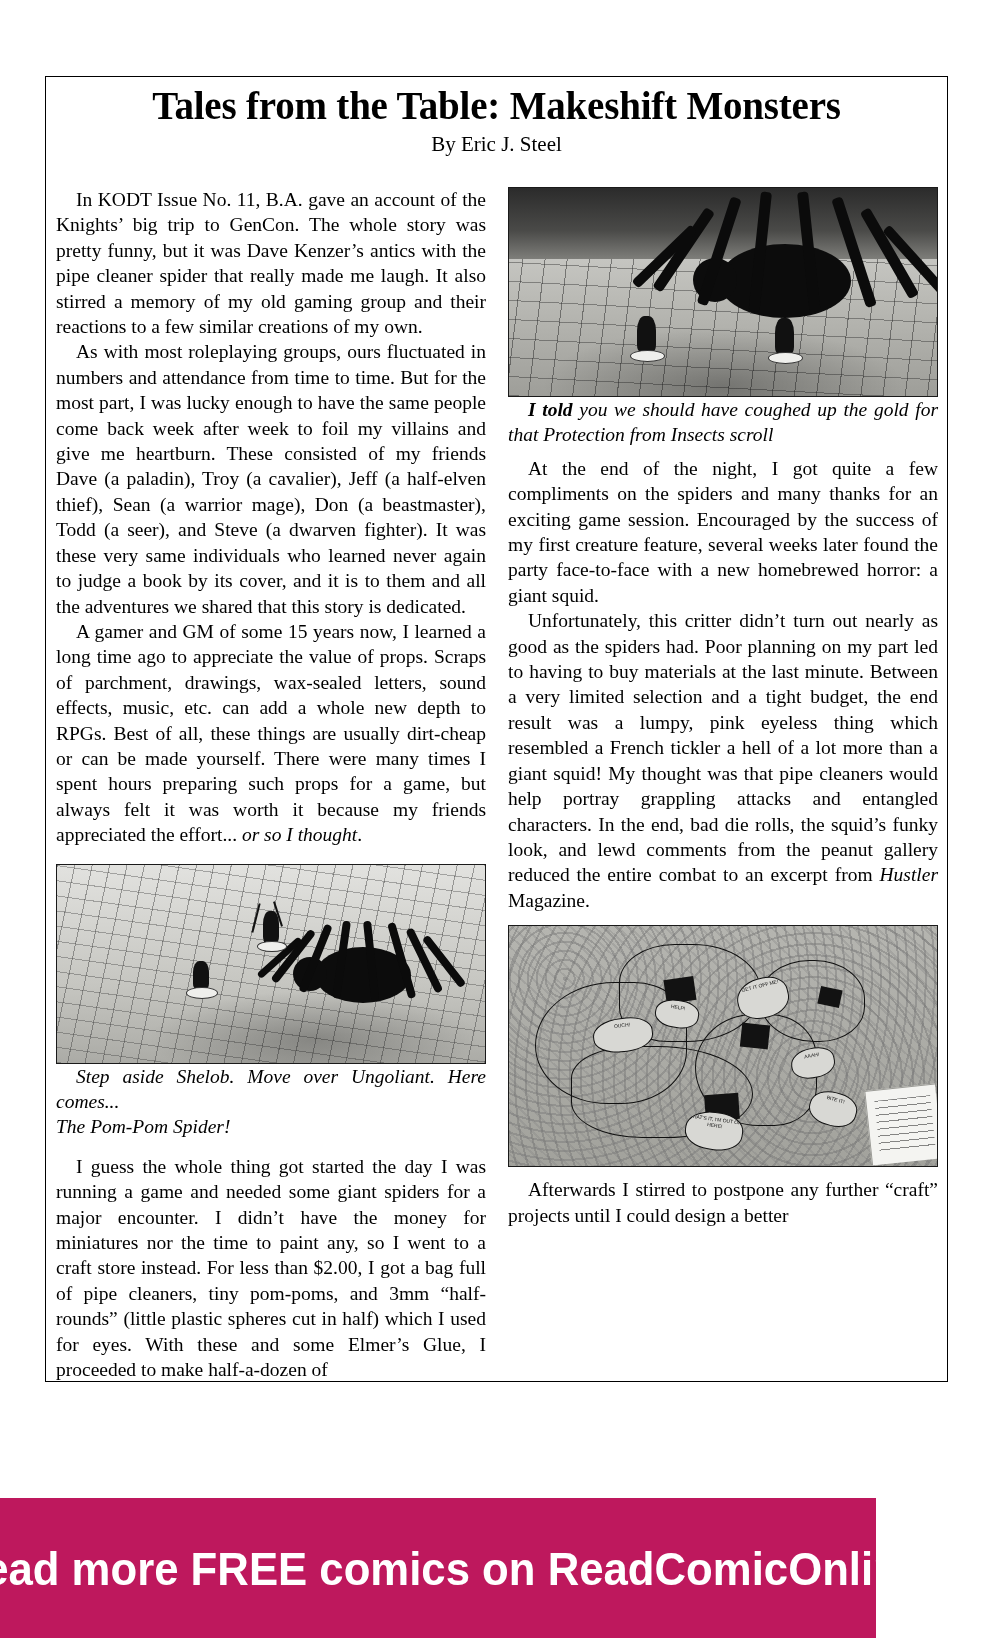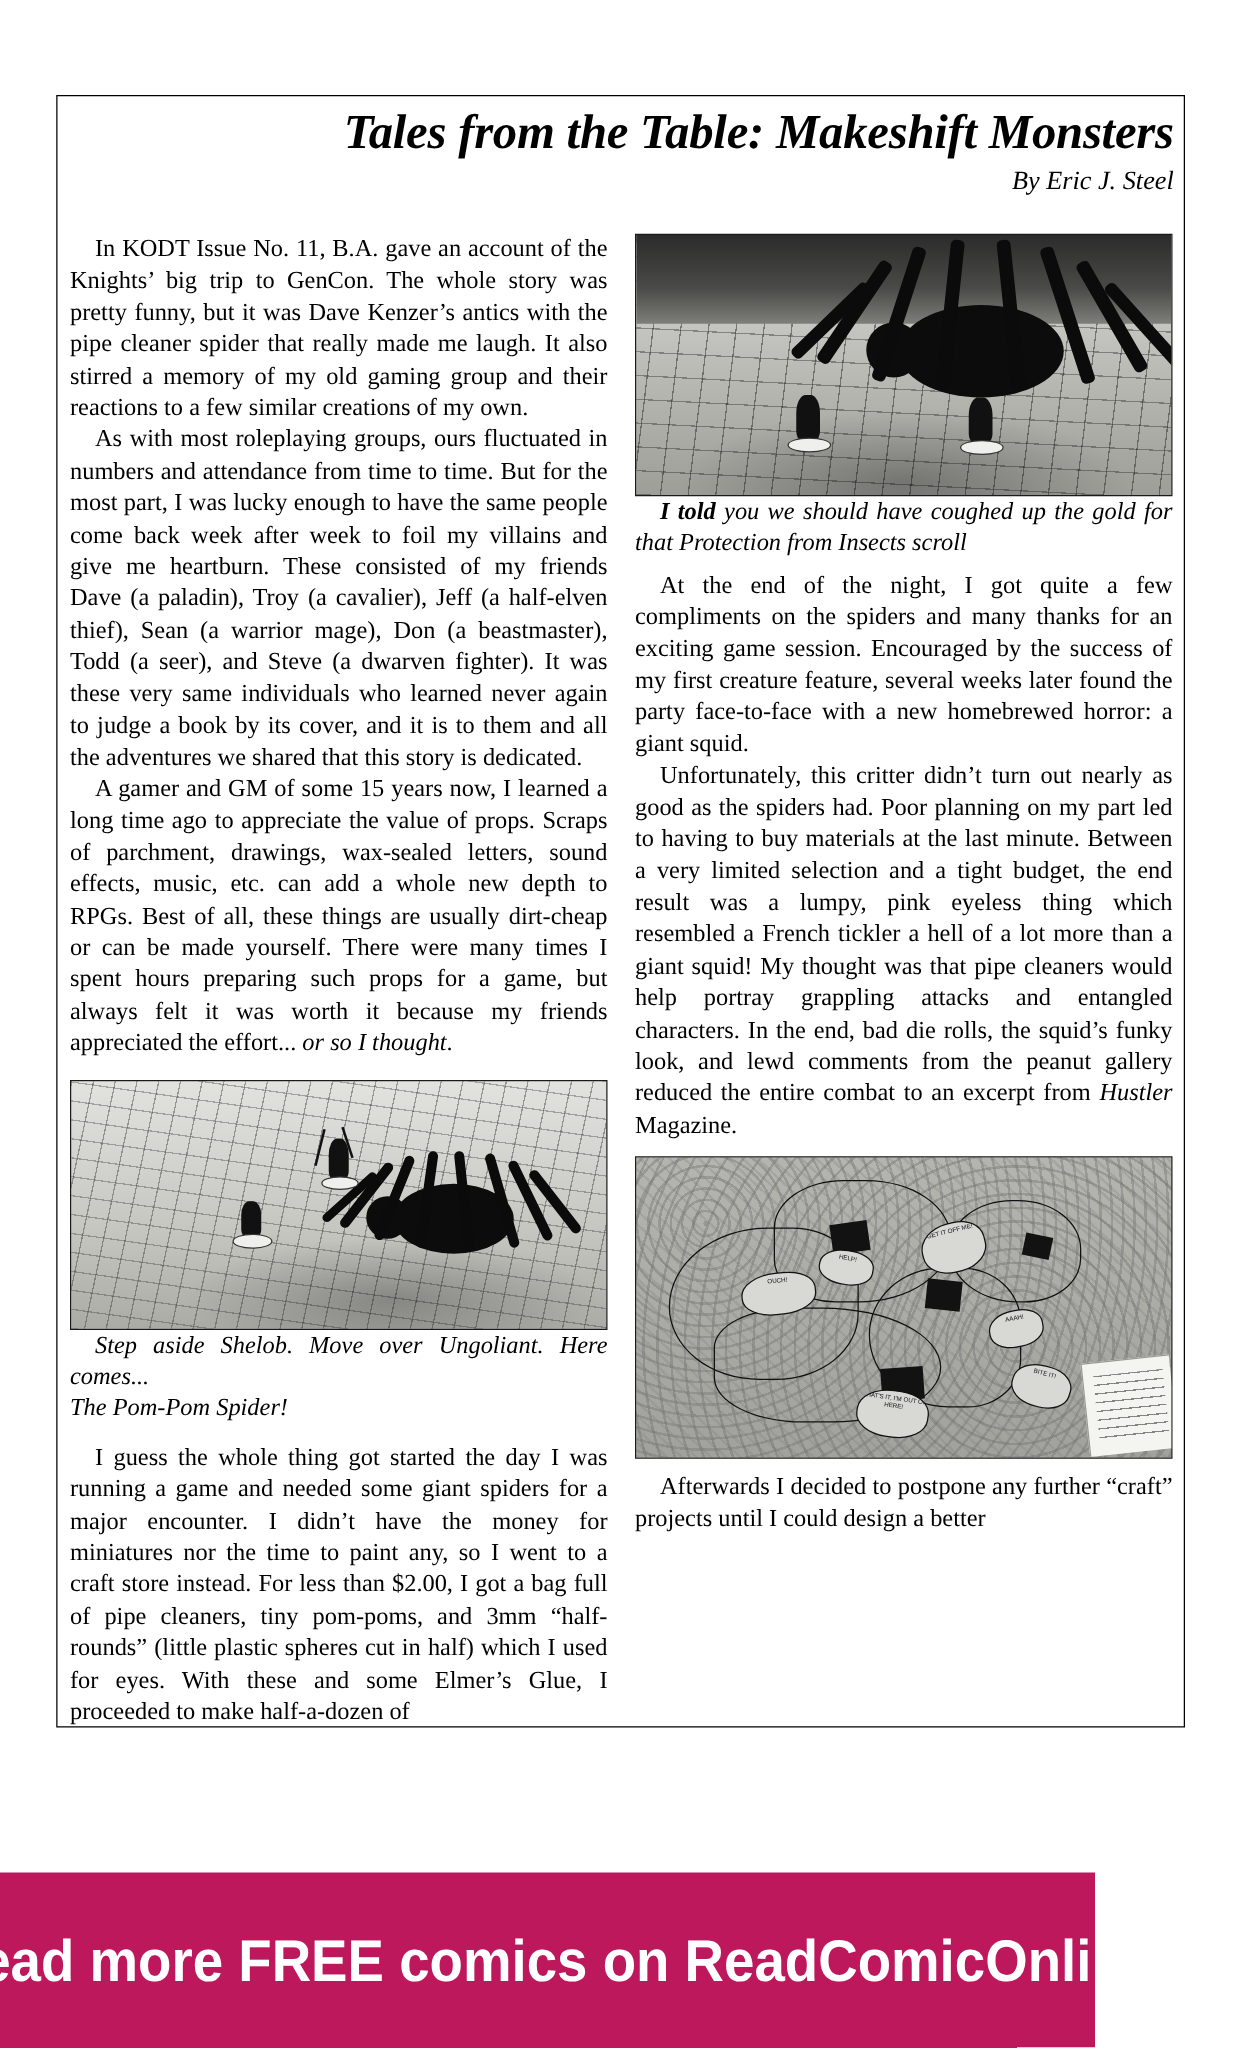--- a/index.html
+++ b/index.html
@@ -30,22 +30,21 @@
     width: 903px;
     height: 1306px;
     border: 1.5px solid #000;
     box-sizing: border-box;
     background: #fff;
   }
 
   
   .masthead {
     padding: 6px 8px 0 8px;
-    text-align: right;
-    font-style: italic;
+    text-align: center;
   }
   .article-title {
     font-family: "Liberation Serif", serif;
     font-weight: bold;
     font-size: 39px;
     line-height: 46px;
     letter-spacing: -0.2px;
     margin: 0;
     white-space: nowrap;
   }
@@ -300,21 +299,21 @@
           <div class="note" style="left:228px; top:52px; width:52px; height:40px; transform:rotate(-14deg);">GET IT OFF ME!</div>
           <div class="note" style="left:176px; top:186px; width:58px; height:38px; transform:rotate(8deg);">THAT'S IT, I'M OUT OF HERE!</div>
           <div class="note" style="left:282px; top:122px; width:44px; height:30px; transform:rotate(-10deg);">AAAH!</div>
           <div class="note" style="left:300px; top:166px; width:48px; height:34px; transform:rotate(16deg);">BITE IT!</div>
           <div class="paper-corner">
               <div class="lines"></div>
             </div>
         </div>
 
         <div style="height:10px"></div>
-        <p>Afterwards I decided to postpone any further “craft” projects until I could design a better</p>
+        <p>Afterwards I stirred to postpone any further “craft” projects until I could design a better</p>
       </div>
 
     </div>
   </div>
 </div>
 
 <div class="banner">
   <div class="banner-text">Read more FREE comics on ReadComicOnline</div>
 </div>
 

